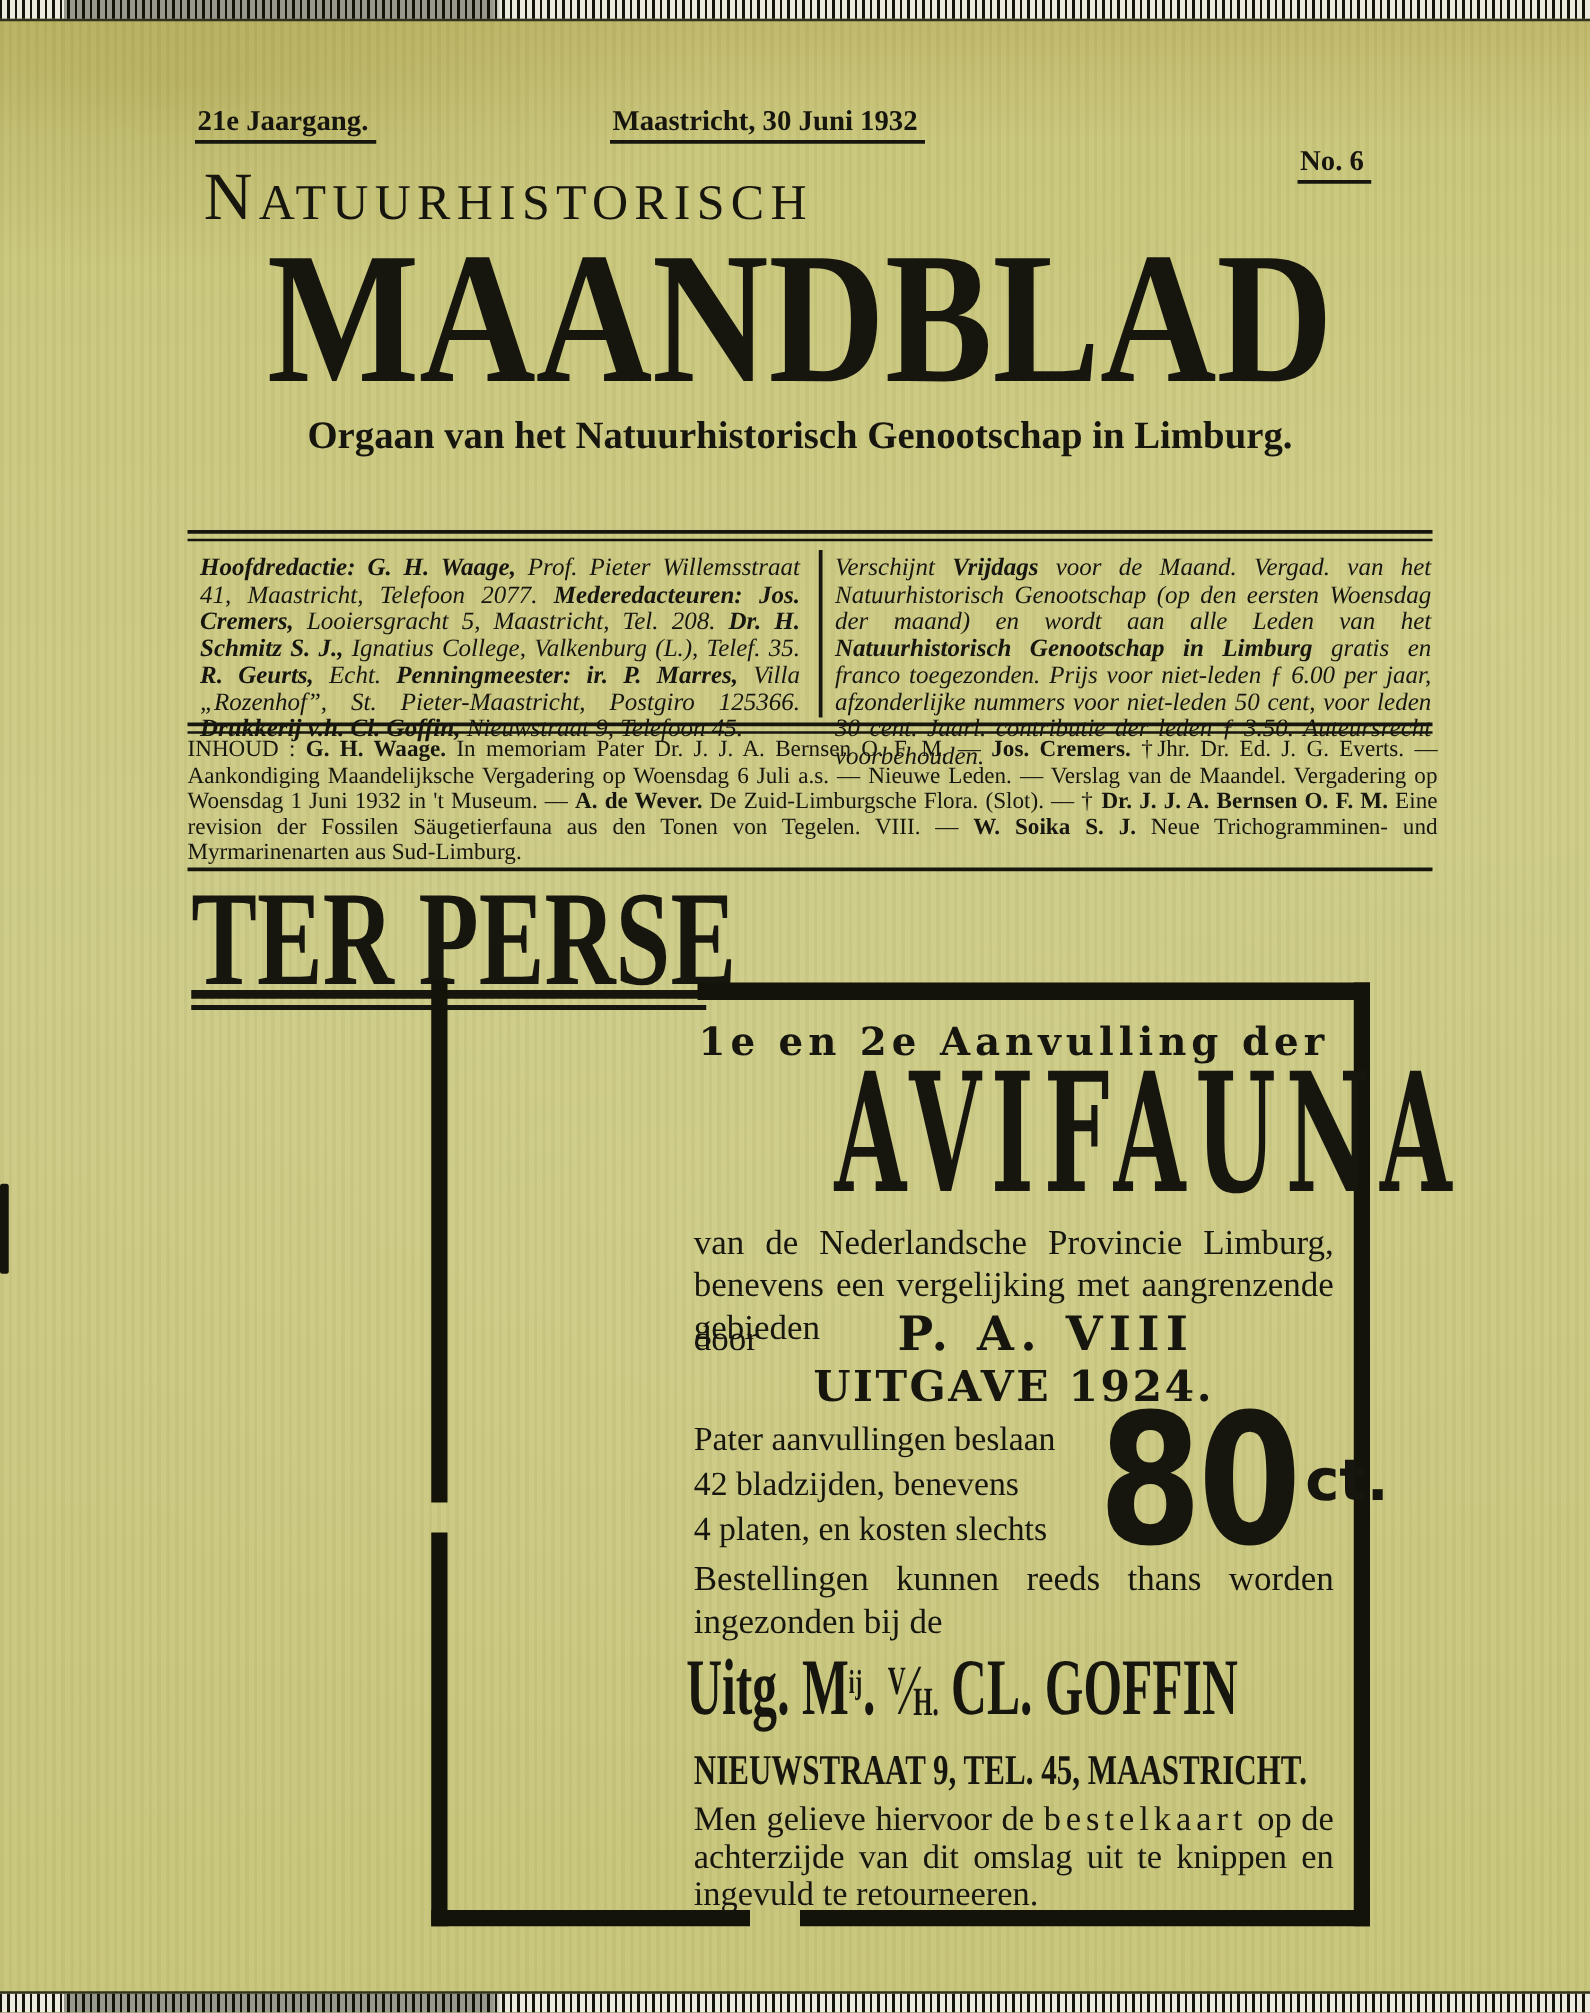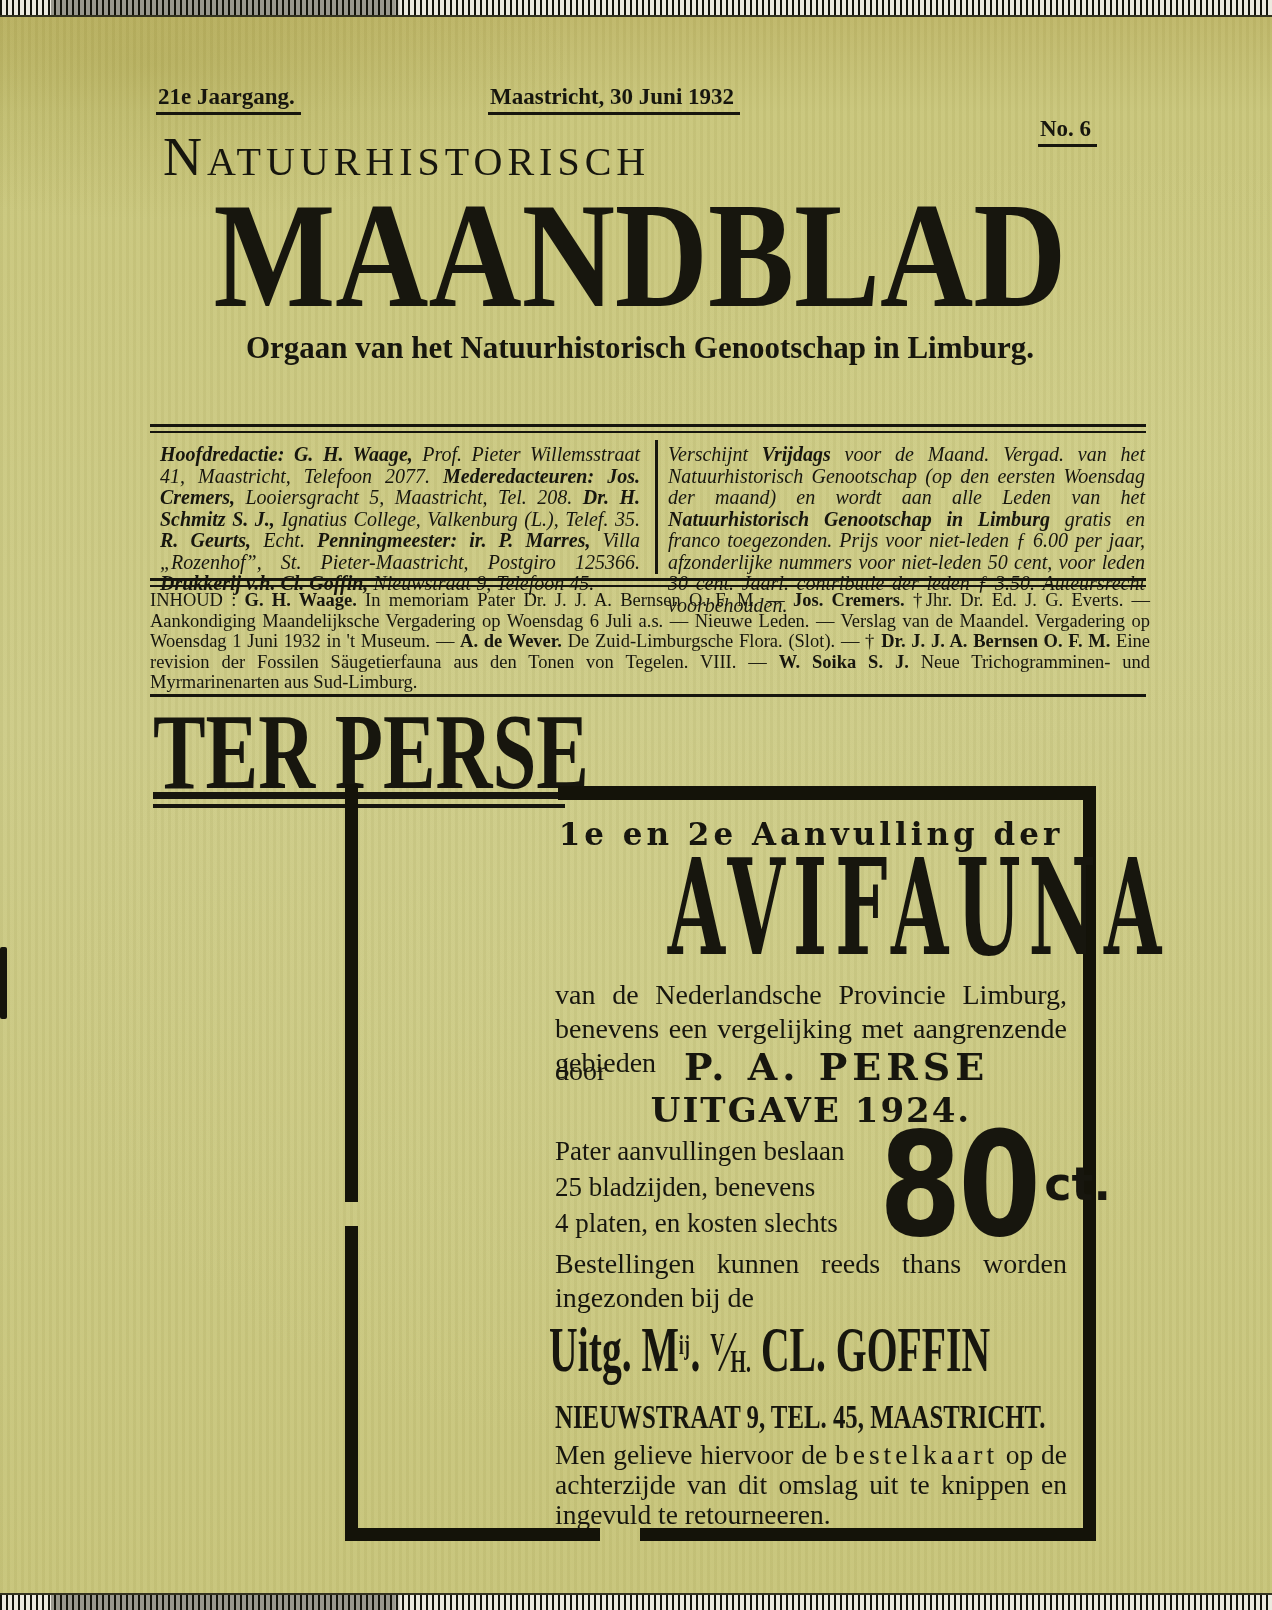--- a/index.html
+++ b/index.html
@@ -130,28 +130,28 @@
   <div class="abs bx" style="left:640px;top:1528px;width:456px;height:13px;"></div>
 
   <div class="abs ad-kicker">1e en 2e Aanvulling der</div>
   <div class="abs ad-title">
       <span>AVIFAUNA</span>
     </div>
   <div class="abs ad-p1">van de Nederlandsche Provincie Limburg, benevens een vergelijking met aangrenzende gebieden</div>
 
   <div class="abs ad-doorrow">
     <span class="ad-door">door</span>
-    <span class="ad-hens">P. A. PERSE</span>
+    <span class="ad-hens">P. A. VIII</span>
   </div>
   <div class="abs ad-uitgave">UITGAVE 1924.</div>
 
   <div class="abs ad-pricerow">
     <div class="ad-pricelines">
       <div>Pater aanvullingen beslaan</div>
-      <div>25 bladzijden, benevens</div>
+      <div>42 bladzijden, benevens</div>
       <div>4 platen, en kosten slechts</div>
     </div>
     <div class="ad-priceval">
       <span class="ad-80">80</span>
       <span class="ad-ct">ct.</span>
     </div>
   </div>
 
   <div class="abs ad-orders">Bestellingen kunnen reeds thans worden ingezonden bij de</div>
 

